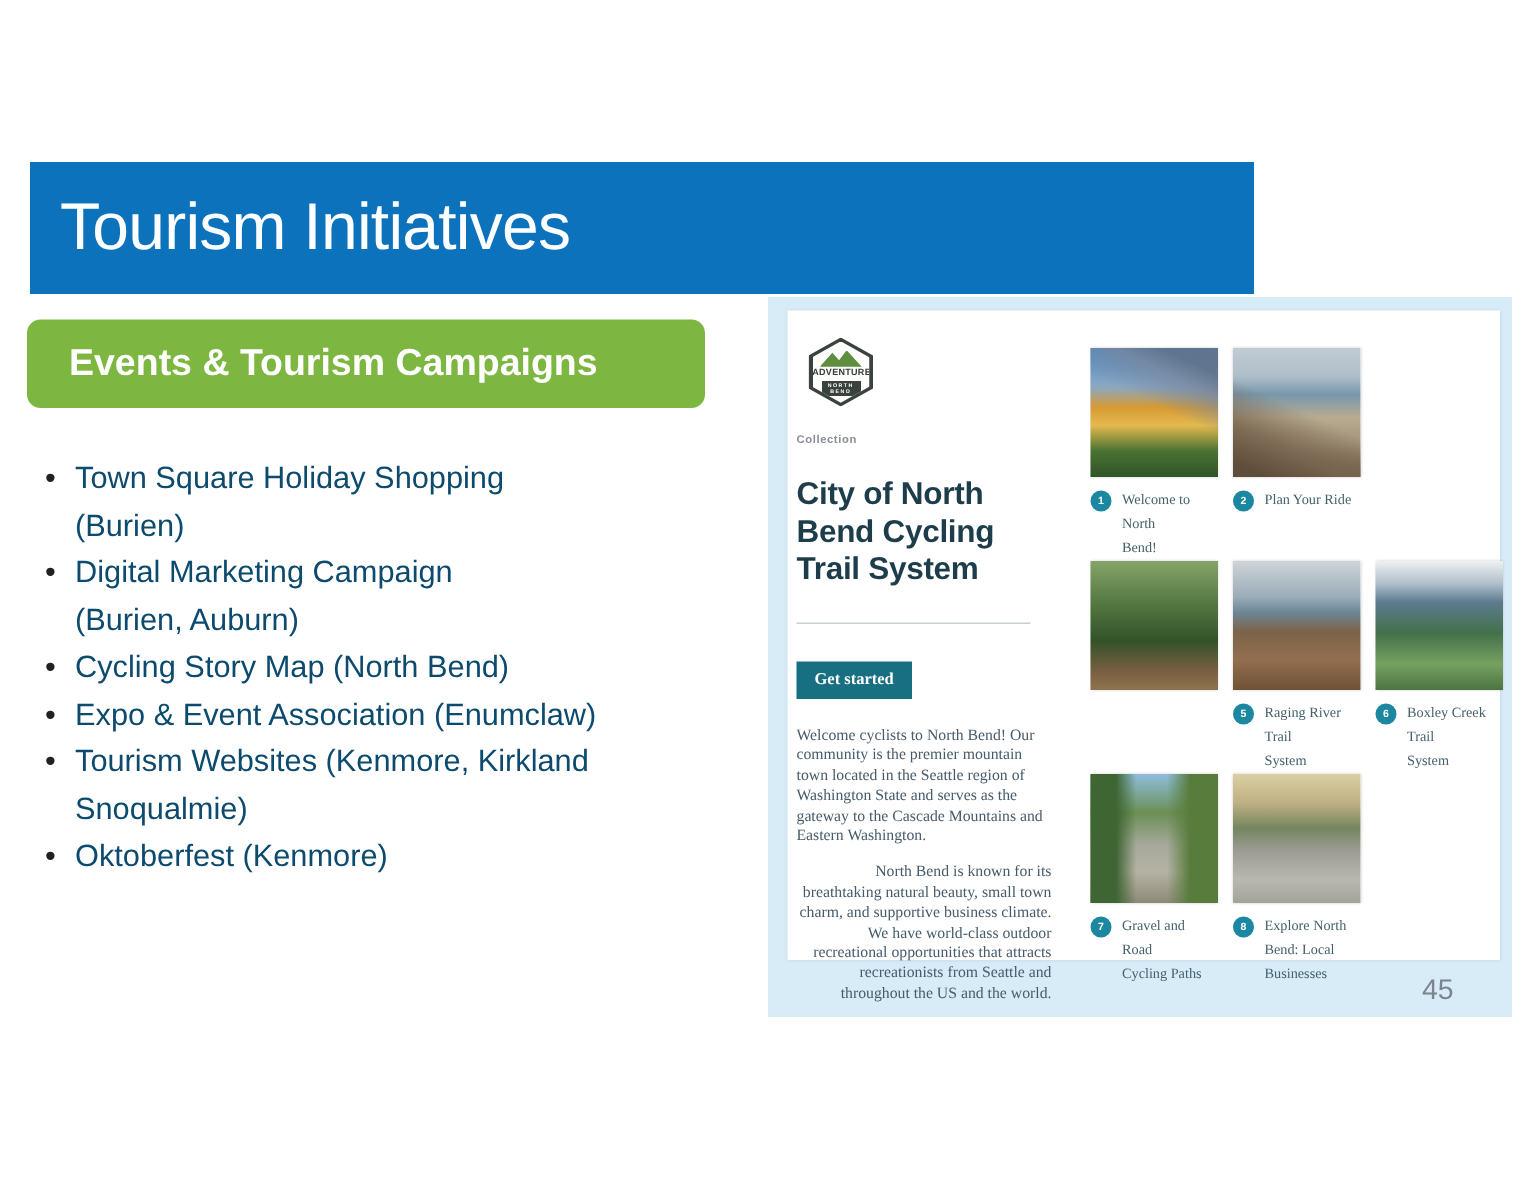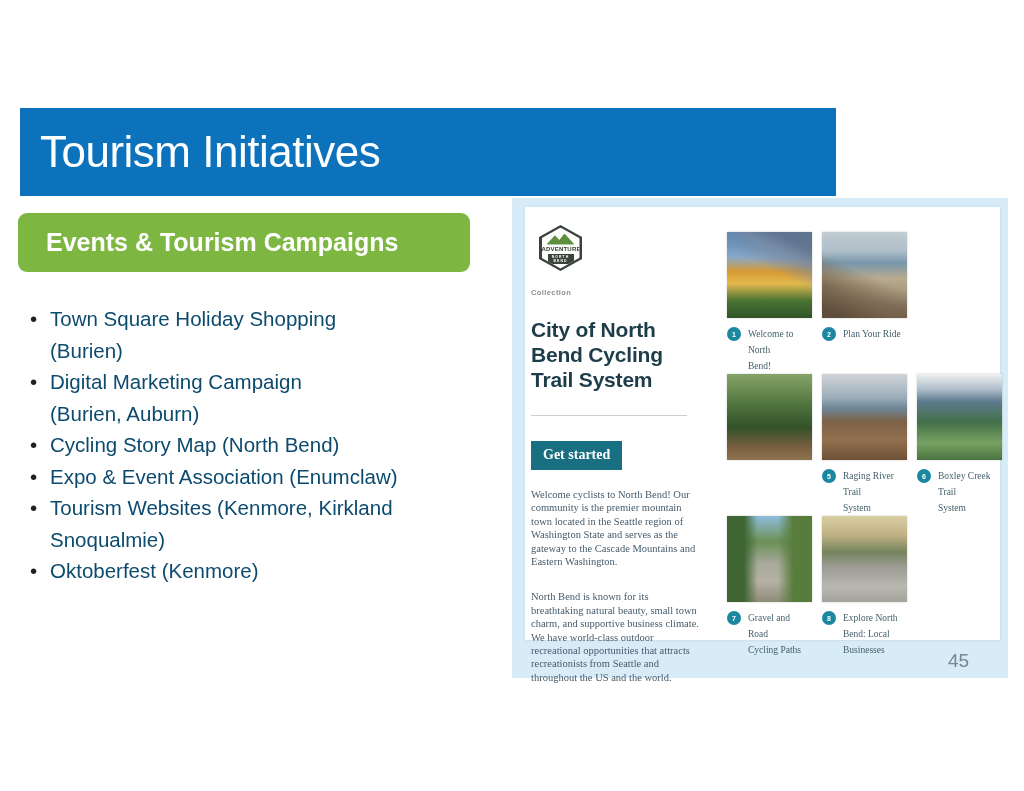--- a/index.html
+++ b/index.html
@@ -81,27 +81,27 @@
     color:#8a8f94;
   }
   .web-title {
     font-size:21px; font-weight:700; line-height:25px; color:#1e3d4a;
     letter-spacing:-0.2px;
   }
   .divider { margin-top:23px; width:156px; border-top:1px solid #c9ced1; }
 
   .get-started {
     margin-top:25px; display:inline-block; background:#196f82; color:#ffffff;
-    font-family:"Liberation Serif", serif; font-weight:700; font-size:14px;
+    font-family:"Liberation Serif", serif; font-weight:700; font-size:11px;
     padding:6px 12px 7px 12px; border:none; cursor:pointer;
   }
 
   .web-paras { margin-top:18px; width:170px; font-family:"Liberation Serif", serif;
     font-size:10.5px; line-height:13.4px; color:#475b6b; }
-  .web-paras p + p { margin-top:22px; }
+  .web-paras p + p { margin-top:11px;text-align:right; }
 
   
   .grid { position:absolute; left:202px; top:25px; width:278px; }
   .grid-row { display:flex; gap:10px; }
   .gcard { width:85px; }
   .gcard .thumb {
     width:85px; height:86px; box-shadow:0 0 2px rgba(0,0,0,.2);
   }
   .glabel { display:flex; margin-top:8px; min-height:44px; }
   .gnum {

